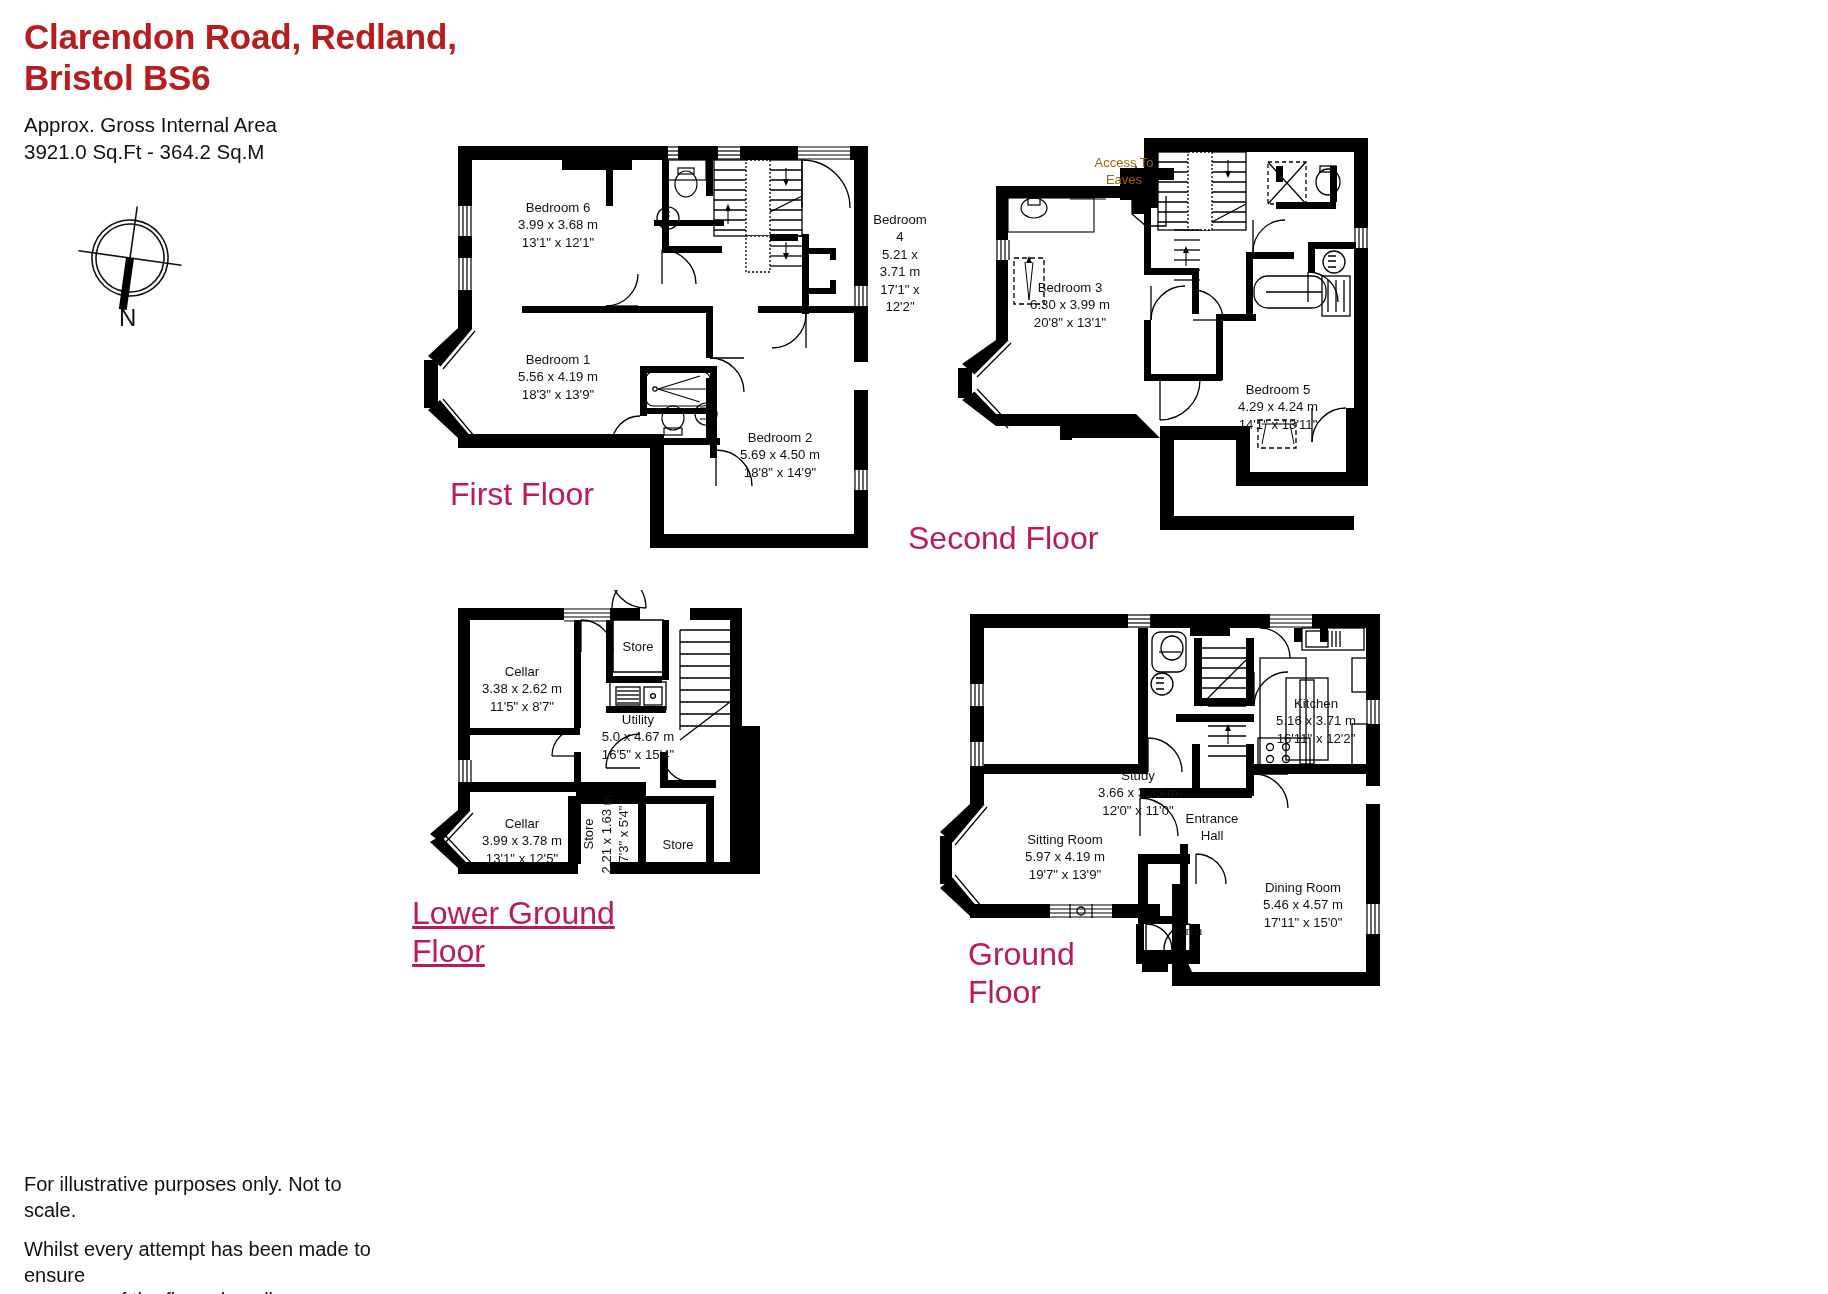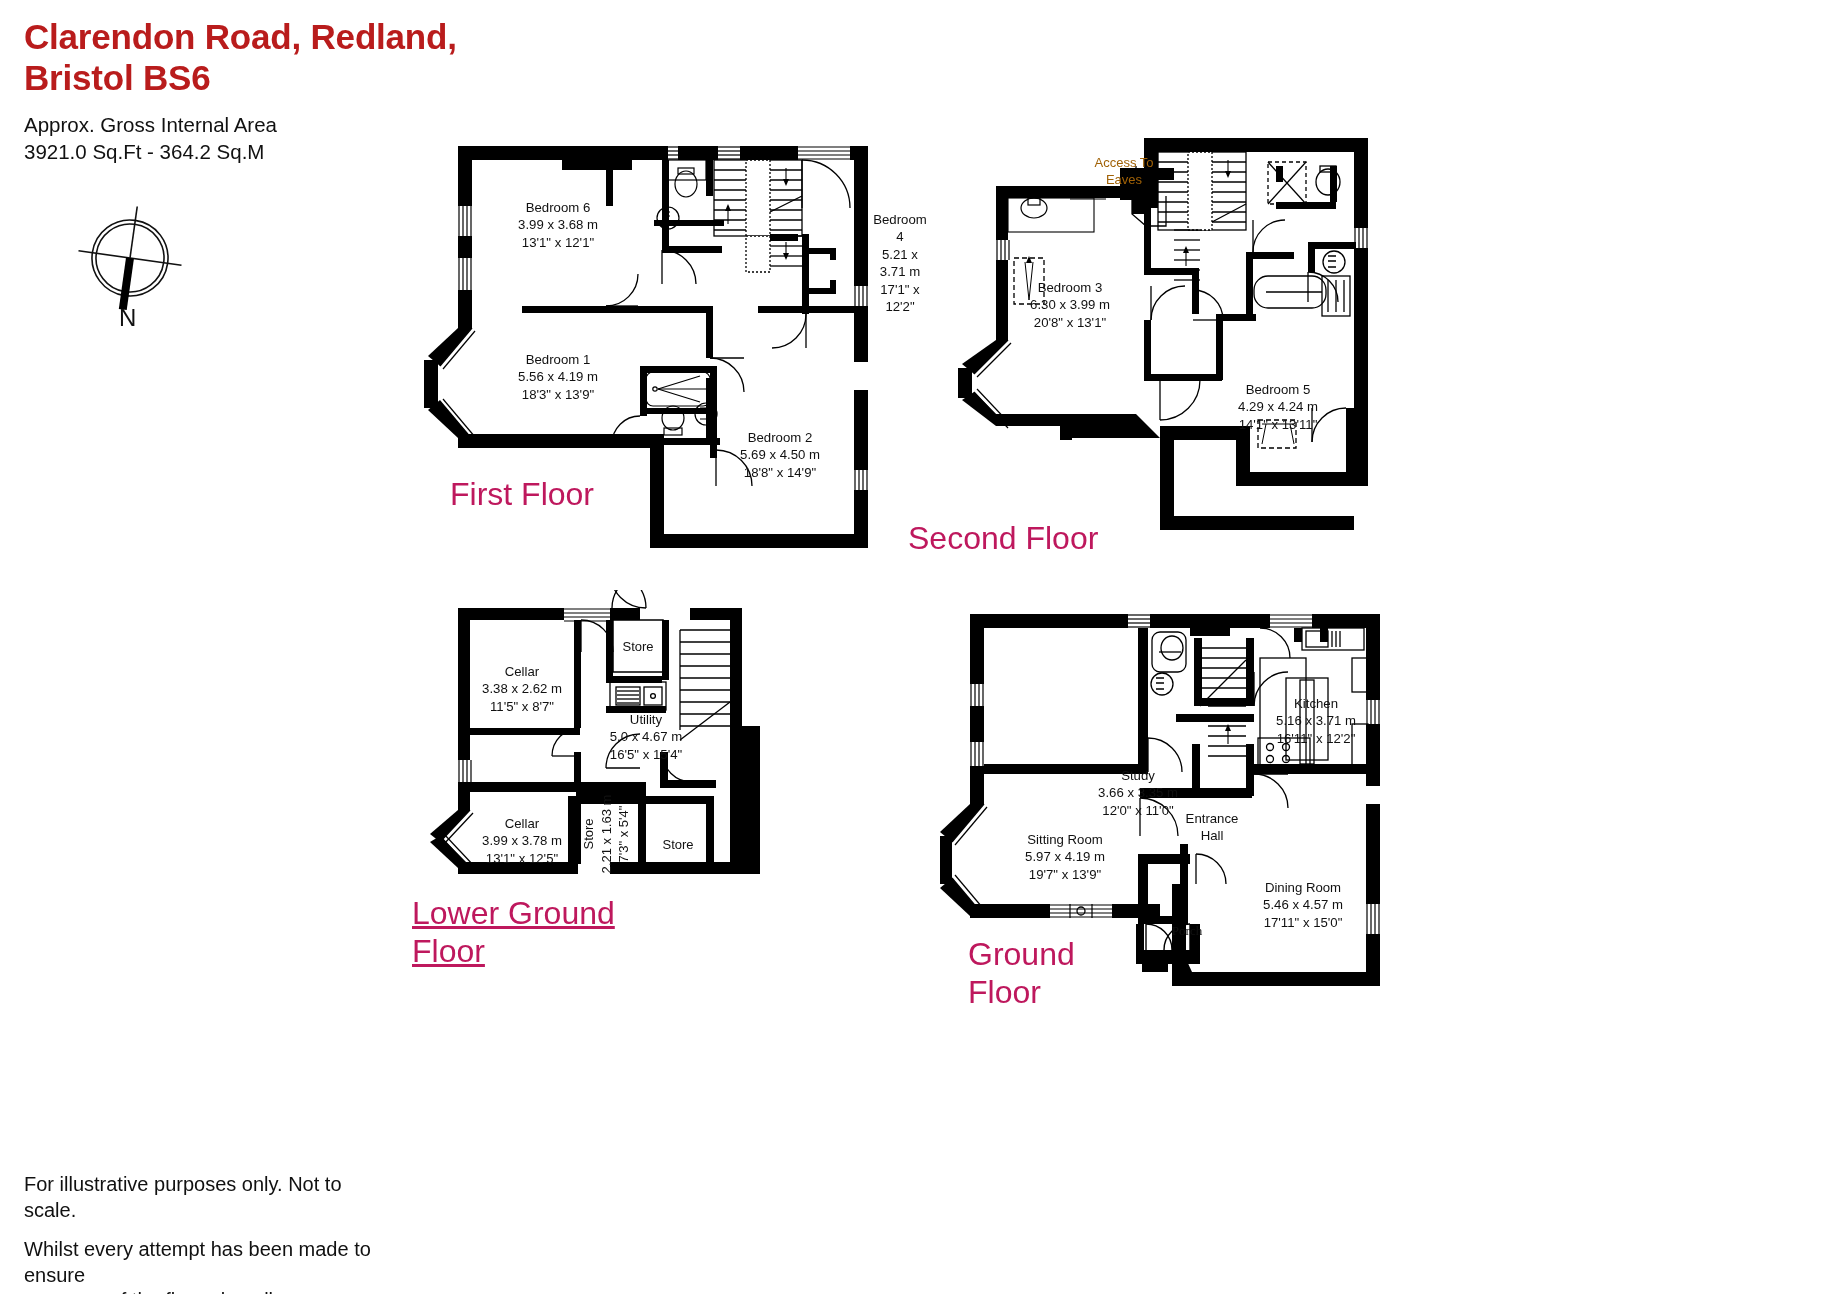--- a/index.html
+++ b/index.html
@@ -589,21 +589,21 @@
   </svg>
 
   <div class="room-label small" style="left:228px; top:48px;">
     <span>Store</span>
   </div>
   <div class="room-label" style="left:112px; top:90px;">
     <span>Cellar
 3.38 x 2.62 m
 11'5" x 8'7"</span>
   </div>
-  <div class="room-label" style="left:228px; top:138px;margin-left:8px;">
+  <div class="room-label" style="left:228px; top:138px;">
     <span>Utility
 5.0 x 4.67 m
 16'5" x 15'4"</span>
   </div>
   <div class="room-label" style="left:112px; top:242px;">
     <span>Cellar
 3.99 x 3.78 m
 13'1" x 12'5"</span>
   </div>
 

